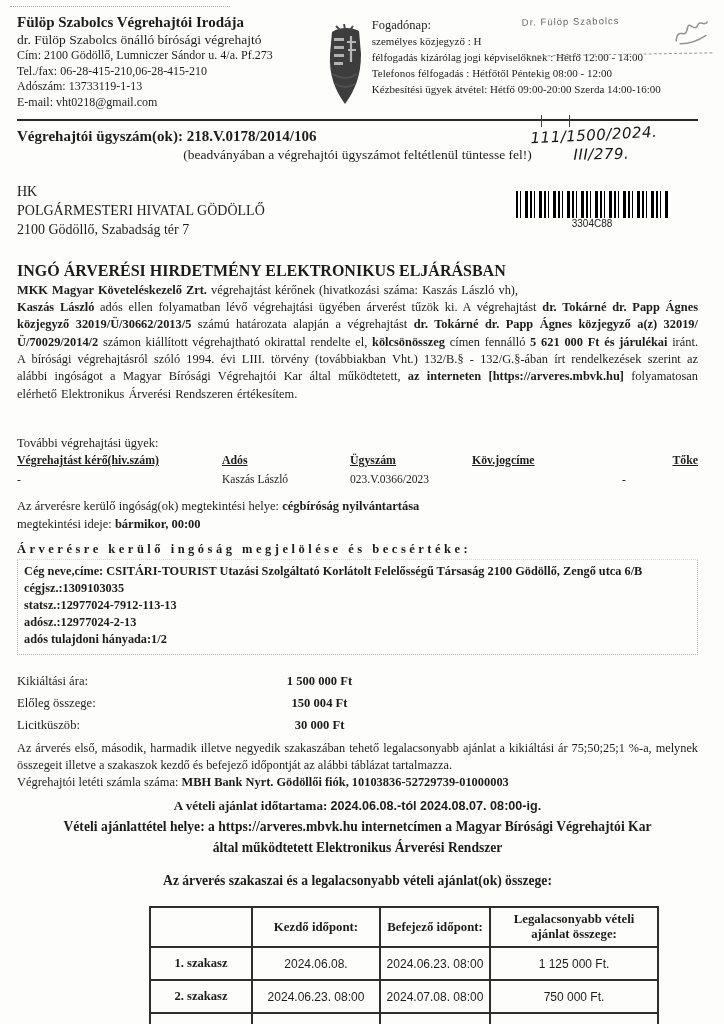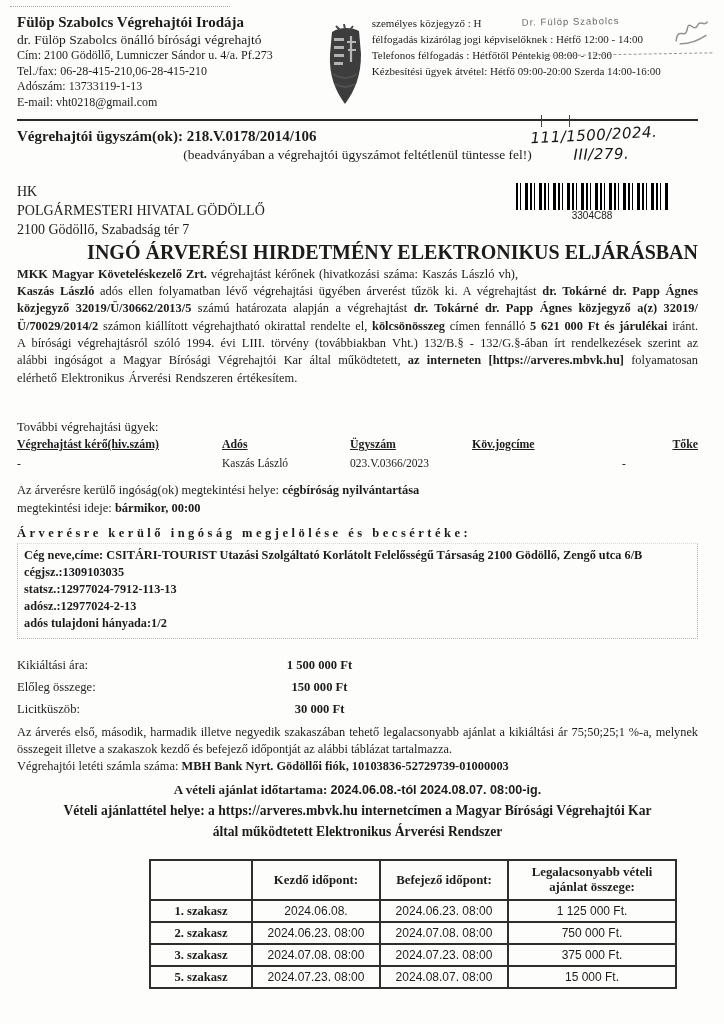--- a/index.html
+++ b/index.html
@@ -39,31 +39,31 @@
   .handwritten {
     position:absolute; top:-2px; right:40px; text-align:left;
     font-family:"DejaVu Sans",sans-serif; font-style:italic;
     font-size:15px; color:#151515; transform:rotate(-3deg); letter-spacing:.5px;
   }
   .handwritten .hw2 { margin-left:42px; margin-top:2px; transform:rotate(2deg); display:block; }
 
   
   .addr-row { position:relative; margin-top:20px; }
   .addressee { font-size:14px; line-height:1.35; }
-  .barcode-wrap { position:absolute; top:0; right:30px; text-align:center; }
+  .barcode-wrap { position:absolute; top:8px; right:30px; text-align:center; }
   .barcode {
     width:152px; height:27px;
     background:
       repeating-linear-gradient(90deg,#000 0 2px,#fff 2px 4px,#000 4px 5px,#fff 5px 9px,#000 9px 12px,#fff 12px 14px),
       #fff;
   }
   .barcode-label { font-family:"Liberation Sans","DejaVu Sans",sans-serif; font-size:10px; margin-top:0; }
 
   
-  .doc-title { text-align:right; font-weight:bold; font-size:20px; margin-top:1px; }
+  .doc-title { text-align:left; font-weight:bold; font-size:16px; margin-top:22px; }
   .intro { font-size:12.4px; text-align:justify; line-height:1.4; margin-top:2px; word-spacing:1px; }
   .b { font-weight:bold; }
 
   
   .further { margin-top:33px; }
   .further-heading { font-size:12.5px; }
   .fc-grid { display:grid; grid-template-columns:205px 128px 122px 150px 1fr; font-size:11.8px; margin-top:2px; }
   .fc-grid .hd { font-weight:bold; text-decoration:underline; }
   .fc-grid .right { text-align:right; }
   .fc-row { display:grid; grid-template-columns:205px 128px 122px 150px 1fr; font-size:11.5px; margin-top:5px; }
@@ -86,22 +86,22 @@
   .deposit { font-size:12.4px; margin-top:1px; }
   .offer-period { text-align:center; font-weight:bold; font-size:13px; margin-top:8px; }
   .offer-period .val { font-family:"Liberation Sans","DejaVu Sans",sans-serif; font-size:12.6px; }
   .offer-place { text-align:center; font-weight:bold; font-size:13.6px; line-height:1.5; margin-top:3px; padding:0 40px; }
   .stages-caption { text-align:center; font-weight:bold; font-size:13.6px; margin-top:15px; }
 
   
   .stages-table { border-collapse:collapse; margin-top:17px; margin-left:132px; }
   .stages-table th, .stages-table td { border:2px solid #2e2e2e; text-align:center; padding:2px 4px; }
   .stages-table th { font-size:12.8px; height:40px; font-weight:bold; }
-  .stages-table td { height:22px;border-radius:7px; }
-  .col-name { width:102px; } .col-start { width:128px; } .col-end { width:128px; } .col-min { width:168px; }
+  .stages-table td { height:33px;border-radius:7px; }
+  .col-name { width:102px; } .col-start { width:128px; } .col-end { width:110px; } .col-min { width:168px; }
   .cell-name { font-weight:bold; font-size:12.6px; }
   .cell-sans { font-family:"Liberation Sans","DejaVu Sans",sans-serif; font-size:12px; }
 </style>
 </head>
 <body>
 
 <div class="page">
   <div class="scan-artifact-top"></div>
 
   <div class="header">
@@ -116,20 +116,21 @@
     <div class="crest">
       <svg width="42" height="86" viewBox="0 0 42 86">
         <path d="M8 8 C15 3 28 3 35 7 L37 30 C37 52 31 66 21 80 C11 66 5 52 6 30 Z" fill="#3d3d3d"></path>
         <path d="M10 14 h10 v3 h-10 z M10 22 h10 v3 h-10 z M10 30 h10 v3 h-10 z M10 38 h9 v3 h-9 z" fill="#cfcfcf" opacity=".8"></path>
         <path d="M27 12 v26 M23 18 h9 M24 26 h8" stroke="#d6d6d6" stroke-width="2.2" fill="none" opacity=".8"></path>
         <path d="M12 2 l4 4 M20 0 l1 5 M29 2 l-3 4" stroke="#4a4a4a" stroke-width="2" fill="none"></path>
         <path d="M9 50 c8 5 17 5 24 0 M11 60 c7 4 14 4 20 0" stroke="#5a5a5a" stroke-width="2" fill="none" opacity=".7"></path>
       </svg>
     </div>
     <div class="reception">
+      <div class="reception-title">Fogadónap:</div>
       <div>személyes közjegyző : H</div>
       <div>félfogadás kizárólag jogi képviselőknek : Hétfő  12:00 - 14:00</div>
       <div>Telefonos félfogadás : Hétfőtől Péntekig  08:00 - 12:00</div>
       <div>Kézbesítési ügyek átvétel: Hétfő 09:00-20:00 Szerda 14:00-16:00</div>
       <div class="stamp">Dr. Fülöp Szabolcs</div>
       <div class="signature">
         <svg width="40" height="28" viewBox="0 0 40 28">
           <path d="M3 20 C8 4 12 22 17 9 C20 2 23 16 28 8 C31 4 34 12 38 7 M6 23 c8 2 18 1 28 -3" stroke="#6f6f6f" stroke-width="1.5" fill="none"></path>
         </svg>
       </div>
@@ -205,21 +206,21 @@
   </div>
 
   <div class="prices">
     <div class="price-row">
       <span>Kikiáltási ára:</span>
       <span class="val">1 500 000 Ft</span>
         <span></span>
     </div>
     <div class="price-row">
       <span>Előleg összege:</span>
-      <span class="val">150 000 Ft</span>
+      <span class="val">150 004 Ft</span>
         <span></span>
     </div>
     <div class="price-row">
       <span>Licitküszöb:</span>
       <span class="val">30 000 Ft</span>
         <span></span>
     </div>
   </div>
 
   <p class="stages-note">Az árverés első, második, harmadik illetve negyedik szakaszában tehető legalacsonyabb ajánlat a kikiáltási ár 75;50;25;1 %-a, melynek összegeit illetve a szakaszok kezdő és befejező időpontját az alábbi táblázat tartalmazza.</p>
@@ -227,20 +228,21 @@
   <div class="deposit">
     <span>Végrehajtói letéti számla száma: </span><span class="b">MBH Bank Nyrt. Gödöllői fiók, 10103836-52729739-01000003</span>
   </div>
 
   <div class="offer-period">
     <span>A vételi ajánlat időtartama: </span><span class="val">2024.06.08.-tól 2024.08.07. 08:00-ig.</span>
   </div>
 
   <div class="offer-place">Vételi ajánlattétel helye: a https://arveres.mbvk.hu internetcímen a Magyar Bírósági Végrehajtói Kar által működtetett Elektronikus Árverési Rendszer</div>
 
+  <div class="stages-caption">Az árverés szakaszai és a legalacsonyabb vételi ajánlat(ok) összege:</div>
 
   <table class="stages-table">
     <thead>
       <tr>
         <th class="col-name"></th>
         <th class="col-start">Kezdő időpont:</th>
         <th class="col-end">Befejező időpont:</th>
         <th class="col-min">Legalacsonyabb vételi ajánlat összege:</th>
       </tr>
     </thead>

